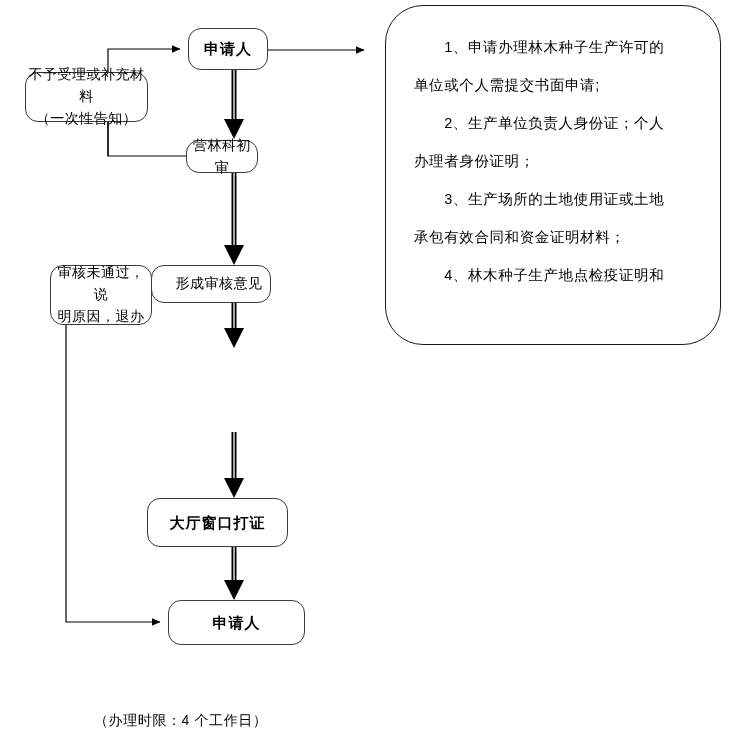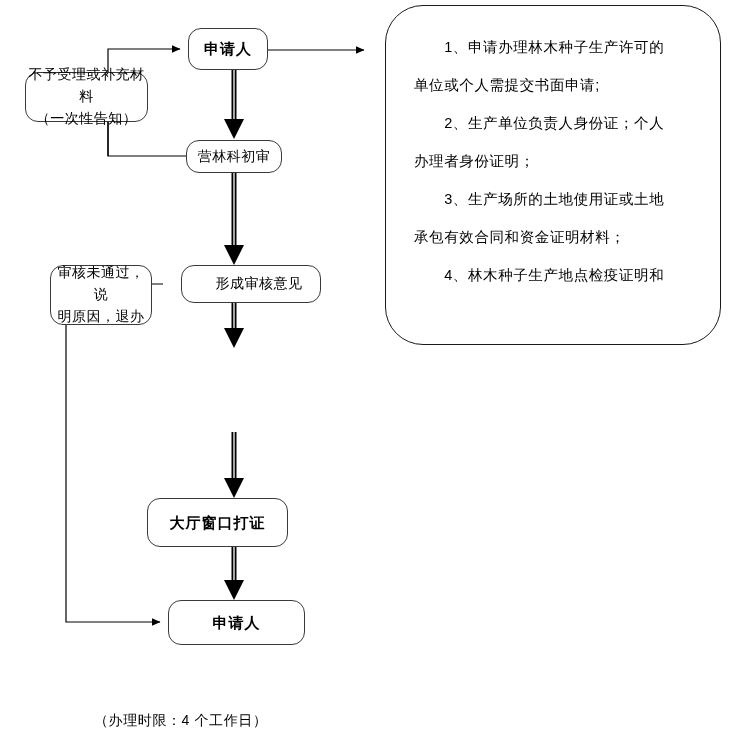--- a/index.html
+++ b/index.html
@@ -133,25 +133,25 @@
 
   <div class="node bold" style="left:188px; top:28px; width:80px; height:42px;">
     <span>申请人</span>
   </div>
 
   <div class="node" style="left:25px; top:72px; width:123px; height:50px;">
     <span>不予受理或补充材料
 （一次性告知）</span>
   </div>
 
-  <div class="node" style="left:186px; top:140px; width:96px; height:33px;">
+  <div class="node" style="left:186px; top:140px; width:72px; height:33px;">
     <span>营林科初审</span>
   </div>
 
-  <div class="node" style="left:181px; top:265px; width:140px; height:38px;padding-left:16px;">
+  <div class="node" style="left:151px; top:265px; width:120px; height:38px;padding-left:16px;">
     <span>形成审核意见</span>
   </div>
 
   <div class="node" style="left:28px; top:265px; width:102px; height:60px;margin-left:22px;">
     <span>审核未通过，说
 明原因，退办</span>
   </div>
 
 
   <div class="node bold" style="left:147px; top:498px; width:141px; height:49px;">

